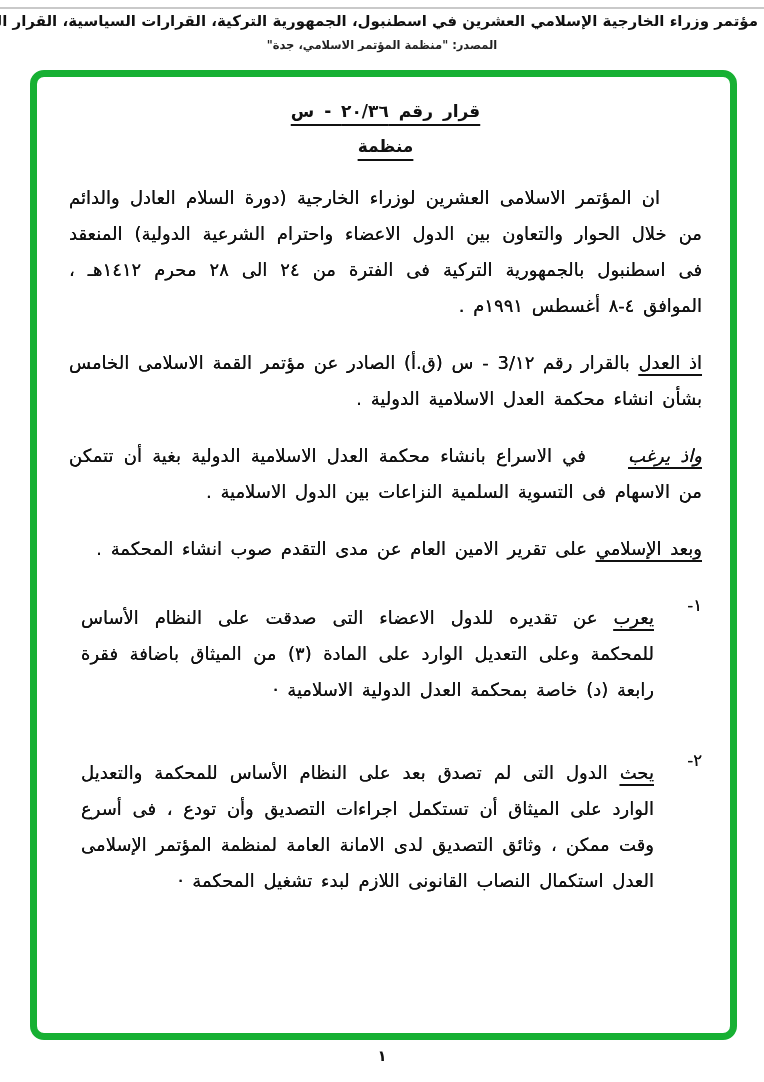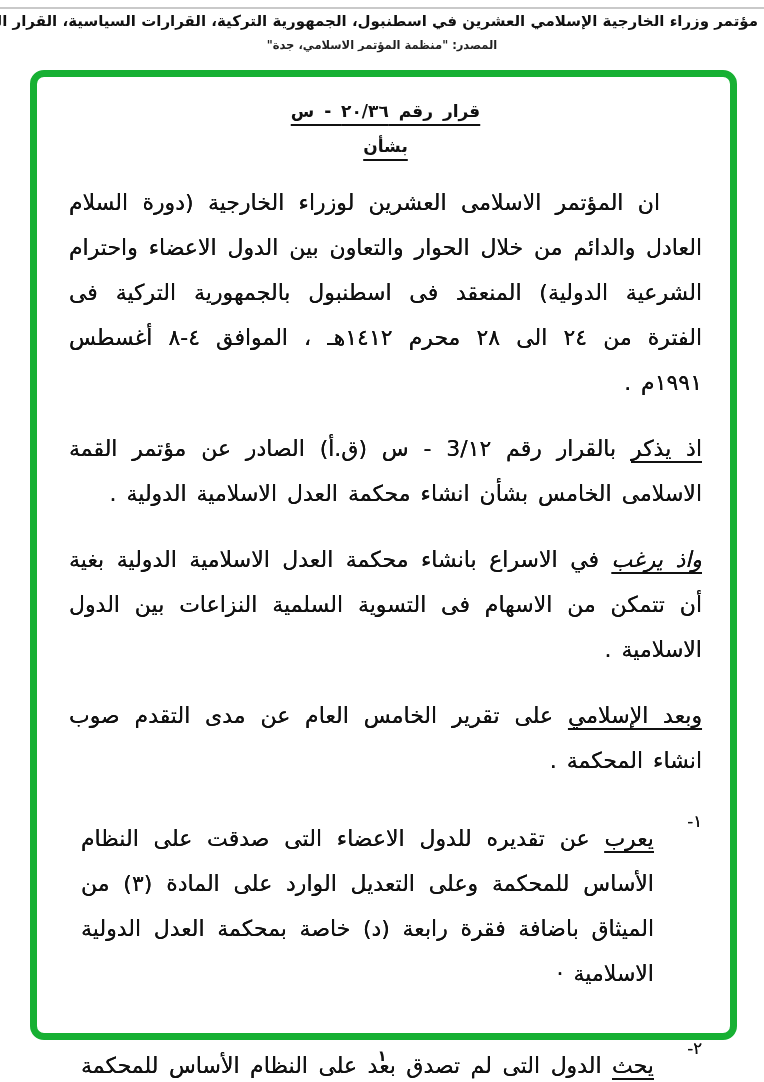--- a/index.html
+++ b/index.html
@@ -47,34 +47,34 @@
     margin-bottom:15px;
     display:block;
   }
   .t span{
     text-decoration:underline;
     text-underline-offset:7px;
     text-decoration-thickness:1.5px;
     word-spacing:4px;
   }
   .para{
-    font-size:22px;
-    line-height:45px;
+    font-size:18px;
+    line-height:36px;
     text-align:justify;
     margin:0 0 21px 0;
     word-spacing:3px;
     text-shadow:0 0 0.6px #000;
   }
   .indent{ text-indent:42px; }
   .lead-u{
     text-decoration:underline;
     text-underline-offset:5px;
     text-decoration-thickness:1.5px;
   }
-  .slant{ font-style:italic; }
+  .slant{ font-style:italic;margin-left:32px; }
   .item{
     display:flex;direction:rtl;
     margin-bottom:23px;
   }
   .num{
     flex:0 0 36px;
     font-size:16.5px;line-height:35px;
     text-shadow:0 0 0.6px #000;
   }
   .item-text{ flex:1;margin:12px; }
@@ -93,37 +93,37 @@
   <header class="hdr">
     <div class="hdr-l1">مؤتمر وزراء الخارجية الإسلامي العشرين في اسطنبول، الجمهورية التركية، القرارات السياسية، القرار الرقم ٢٠/٣٦-س</div>
     <div class="hdr-l2">المصدر:  "منظمة المؤتمر الاسلامي، جدة"</div>
   </header>
 
   <div class="frame">
     <div class="content">
 
       <div class="title-block">
         <div class="t"><span>قرار رقم ٢٠/٣٦ - س</span></div>
-        <div class="t"><span>بشأن</span></div>
+        <div class="t"><span>منظمة</span></div>
       </div>
 
       <p class="para indent">
         <span class="lead-u"></span><span>ان المؤتمر الاسلامى العشرين لوزراء الخارجية (دورة السلام العادل والدائم من خلال الحوار والتعاون بين الدول الاعضاء واحترام الشرعية الدولية) المنعقد فى اسطنبول بالجمهورية التركية فى الفترة من ٢٤ الى ٢٨ محرم ١٤١٢هـ ، الموافق ٤-٨ أغسطس ١٩٩١م .</span>
       </p>
 
       <p class="para">
-        <span class="lead-u">اذ يذكر</span> <span>بالقرار رقم 3/١٢ - س (ق.أ) الصادر عن مؤتمر القمة الاسلامى الخامس بشأن انشاء محكمة العدل الاسلامية الدولية .</span>
+        <span class="lead-u">اذ العدل</span> <span>بالقرار رقم 3/١٢ - س (ق.أ) الصادر عن مؤتمر القمة الاسلامى الخامس بشأن انشاء محكمة العدل الاسلامية الدولية .</span>
       </p>
 
       <p class="para">
         <span class="lead-u slant">واذ يرغب</span> <span>في الاسراع بانشاء محكمة العدل الاسلامية الدولية بغية أن تتمكن من الاسهام فى التسوية السلمية النزاعات بين الدول الاسلامية .</span>
       </p>
 
       <p class="para">
-        <span class="lead-u">وبعد الإسلامي</span> <span>على تقرير الخامس العام عن مدى التقدم صوب انشاء المحكمة .</span>
+        <span class="lead-u">وبعد الإسلامي</span> <span>على تقرير الامين العام عن مدى التقدم صوب انشاء المحكمة .</span>
       </p>
 
       <div class="item">
         <span class="num">١-</span>
         <p class="para item-text">
           <span class="lead-u">يعرب</span> <span>عن تقديره للدول الاعضاء التى صدقت على النظام الأساس للمحكمة وعلى التعديل الوارد على المادة (٣) من الميثاق باضافة فقرة رابعة (د) خاصة بمحكمة العدل الدولية الاسلامية ·</span>
         </p>
       </div>
 
       <div class="item">

